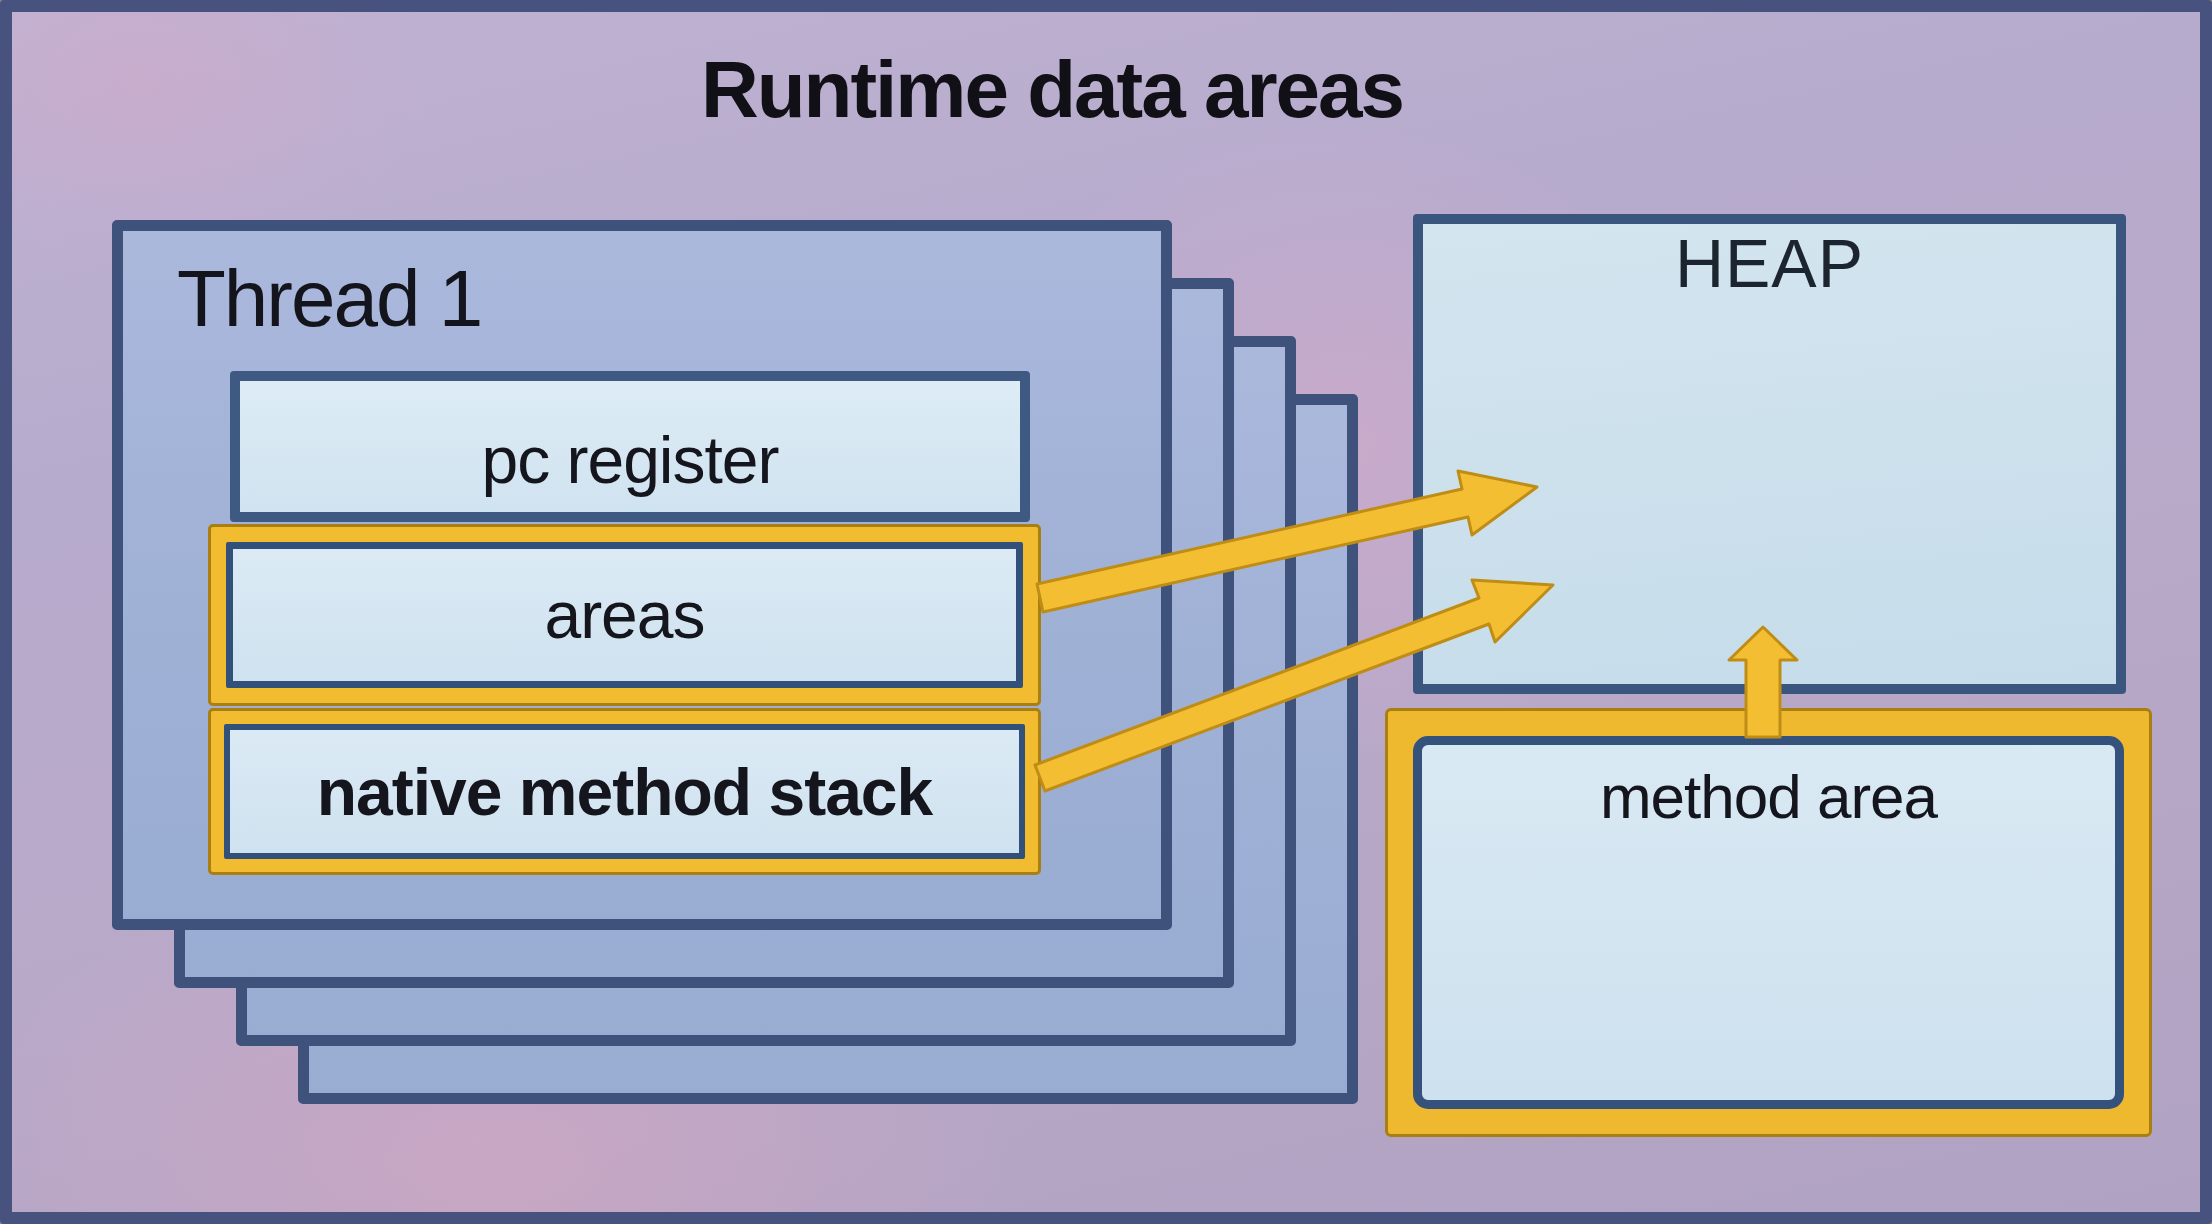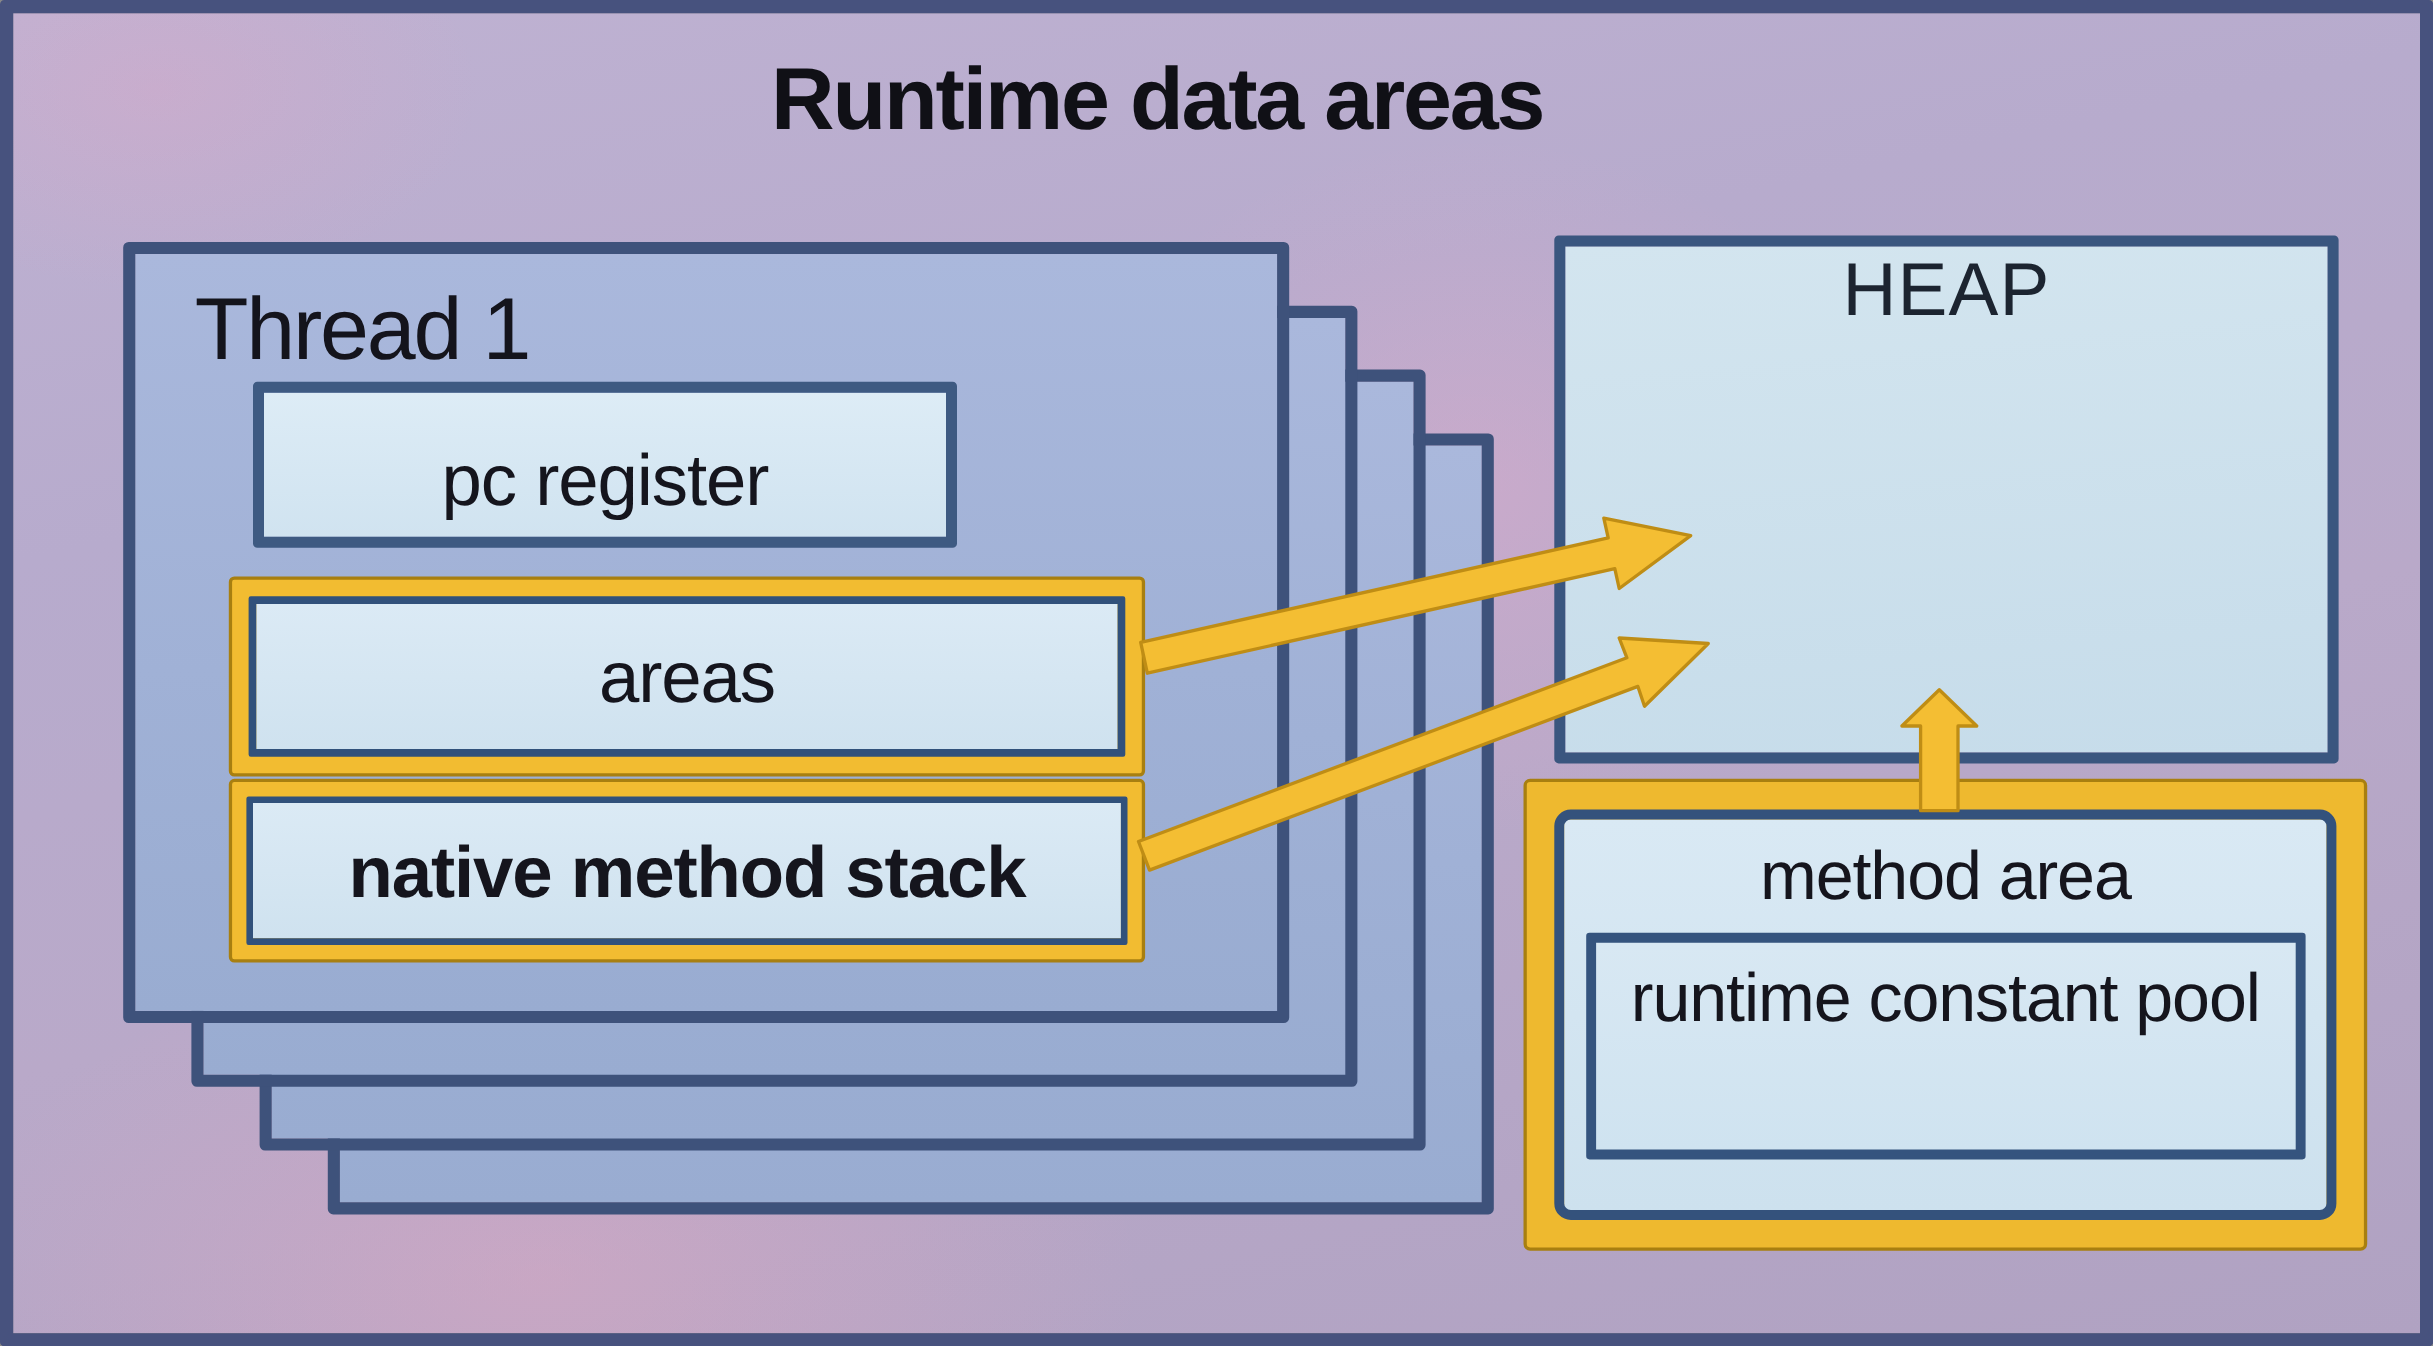--- a/index.html
+++ b/index.html
@@ -38,21 +38,21 @@
   }
   .tb1{left:112px;top:220px;}
   .tb2{left:174px;top:278px;}
   .tb3{left:236px;top:336px;}
   .tb4{left:298px;top:394px;}
   .thread-label{
     position:absolute;left:54px;top:22px;
     font-size:80px;letter-spacing:-2px;color:#14141c;
   }
   .pc-box{
-    position:absolute;left:107px;top:116px;width:640px;height:151px;
+    position:absolute;left:107px;top:140px;width:800px;height:151px;
     box-sizing:border-box;
     border:10px solid #3e5a82;border-radius:4px;
     background:linear-gradient(180deg,#ddecf6 0%, #d0e3f0 100%);
     display:flex;align-items:center;justify-content:center;text-align:center;
   }
   .pc-box .lbl{padding-top:26px;}
   .gold-box{
     position:absolute;left:85px;
     box-sizing:border-box;
     background:#f2bc31;
@@ -137,21 +137,20 @@
     </div>
   </div>
 
   <div class="heap">
     <span class="lbl">HEAP</span>
   </div>
 
   <div class="method-outer">
     <div class="method-inner">
       <div class="method-label">method area</div>
-      <div class="pool-box">runtime constant pool</div>
     </div>
   </div>
 
   <svg class="arrows" width="2212" height="1224" viewBox="0 0 2212 1224">
     <polygon points="1037,584 1462,489 1458,471 1537,487 1472,535 1468,517 1043,612" fill="#f4be33" stroke="#bf8d15" stroke-width="3" stroke-linejoin="round"></polygon>
     <polygon points="1035,765 1479,598 1472,580 1553,585 1495,642 1489,624 1045,791" fill="#f4be33" stroke="#bf8d15" stroke-width="3" stroke-linejoin="round"></polygon>
     <polygon points="1746,737 1746,660 1729,660 1763,627 1797,660 1780,660 1780,737" fill="#f4be33" stroke="#bf8d15" stroke-width="3" stroke-linejoin="round"></polygon>
   </svg>
 </div>
 

